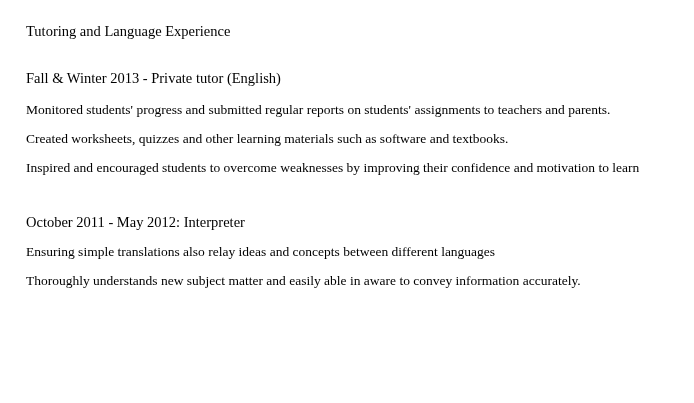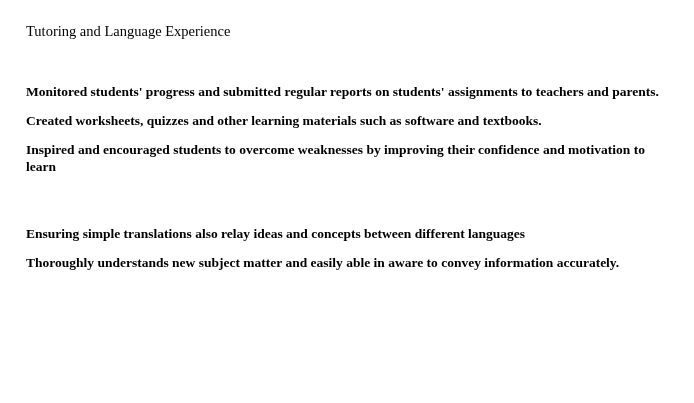--- a/index.html
+++ b/index.html
@@ -38,39 +38,40 @@
     font-size: 14.5px;
     line-height: 1.2;
     margin: 0;
   }
   .para {
     font-size: 13.5px;
     line-height: 1.25;
     margin: 0;
     padding-top: 12px;
     max-width: 648px;
-    font-weight: bold;
   }
   .para.first-after-heading {
     padding-top: 14px;
   }
 </style>
 </head>
 <body>
 
 <div class="page">
 
   <div class="doc-title">Tutoring and Language Experience</div>
 
   <div class="gap-lg"></div>
 
+  <div class="section-heading">Fall &amp; Winter 2013 - Private tutor (English)</div>
 
   <div class="para first-after-heading">Monitored students' progress and submitted regular reports on students' assignments to teachers and parents.</div>
   <div class="para">Created worksheets, quizzes and other learning materials such as software and textbooks.</div>
   <div class="para">Inspired and encouraged students to overcome weaknesses by improving their confidence and motivation to learn</div>
 
   <div class="gap-section"></div>
 
+  <div class="section-heading">October 2011 - May 2012: Interpreter</div>
 
   <div class="para">Ensuring simple translations also relay ideas and concepts between different languages</div>
   <div class="para">Thoroughly understands new subject matter and easily able in aware to convey information accurately.</div>
 
 </div>
 
 </body></html>

